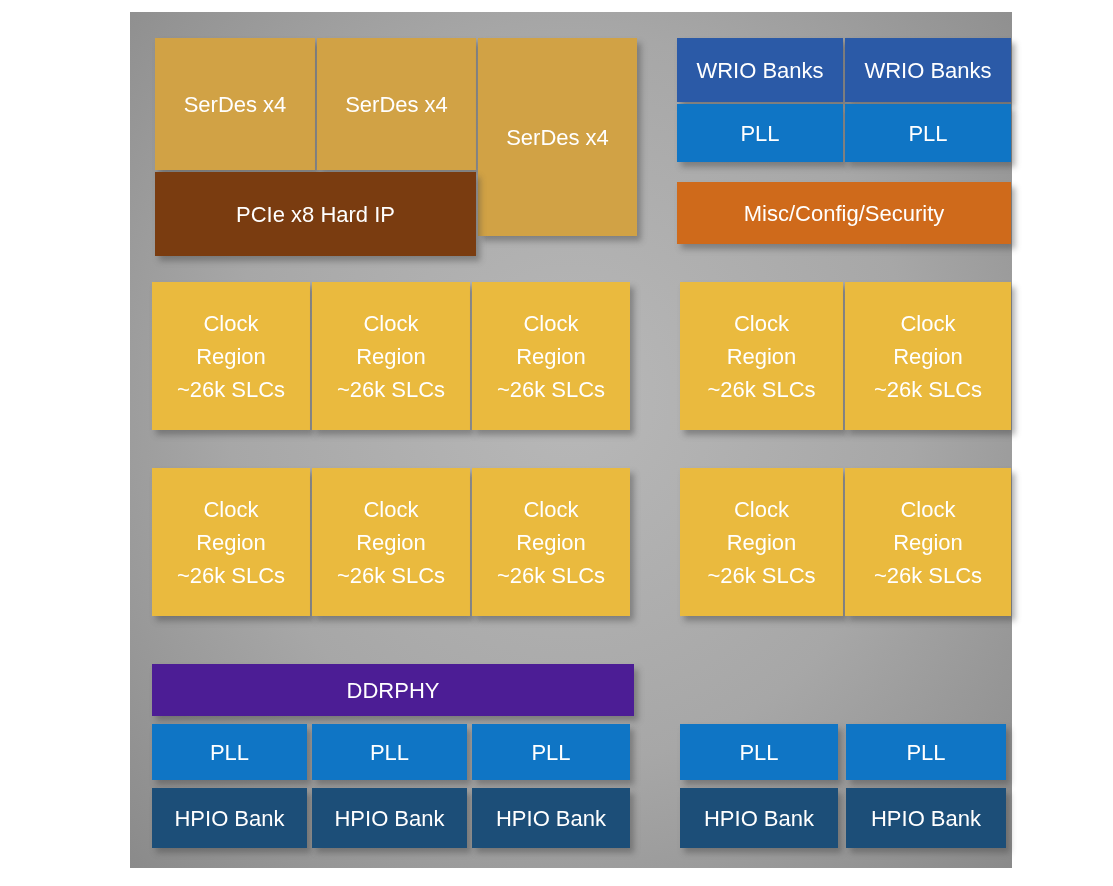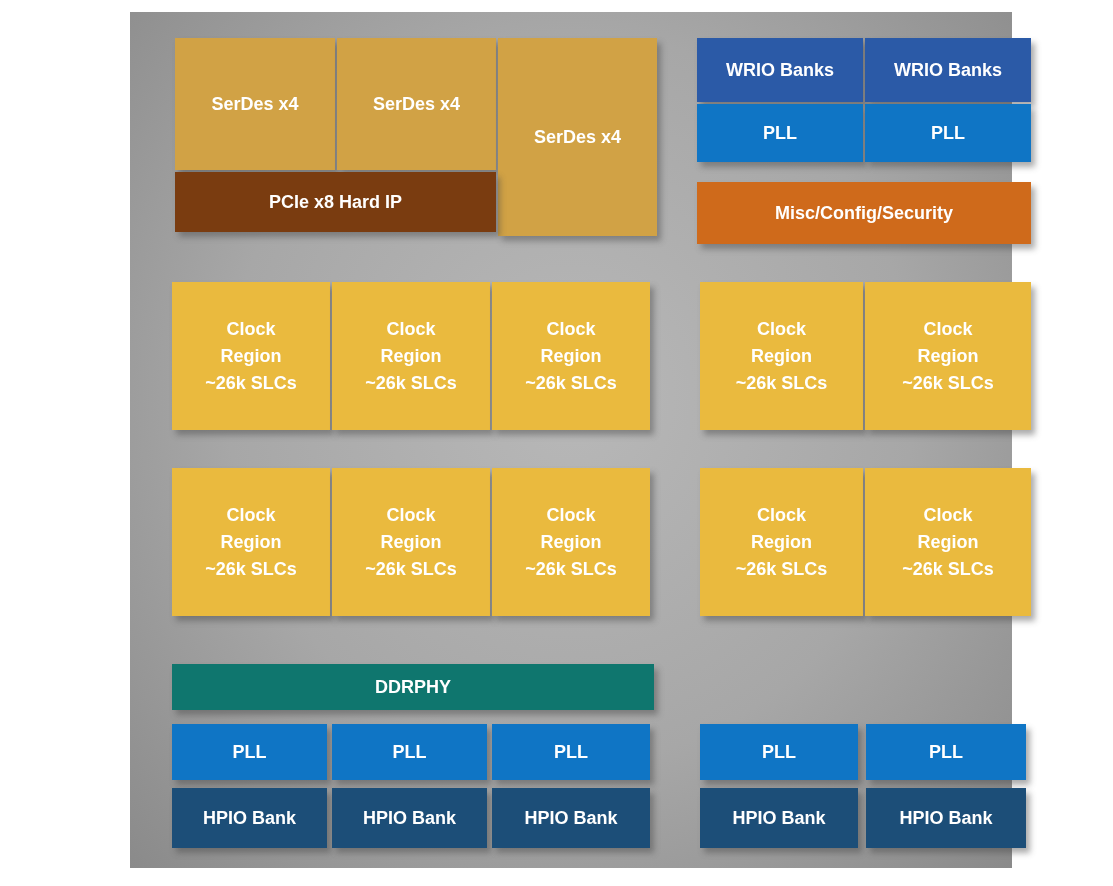--- a/index.html
+++ b/index.html
@@ -23,41 +23,40 @@
     height: 856px;
     background: radial-gradient(ellipse at 50% 45%, #b8b8b8 0%, #a7a7a7 55%, #8a8a8a 100%);
   }
   .block {
     position: absolute;
     display: flex;
     align-items: center;
     justify-content: center;
     text-align: center;
     color: #ffffff;
-    font-weight: 700;
-    font-size: 18px;
+    font-weight: 400;
+    font-size: 22px;
     line-height: 1.5;
     box-shadow: 4px 5px 6px rgba(70, 70, 70, 0.45);
     box-sizing: border-box;
-    margin-left: 20px;
   }
   .multiline {
     white-space: pre-line;
   }
 </style>
 </head>
 <body>
 
 <div class="canvas">
   <div class="die"></div>
 
   <div class="block" style="left: 155px; top: 38px; width: 160px; height: 132px; background: rgb(209, 162, 69);">SerDes x4</div>
   <div class="block" style="left: 317px; top: 38px; width: 159px; height: 132px; background: rgb(209, 162, 69);">SerDes x4</div>
   <div class="block" style="left: 478px; top: 38px; width: 159px; height: 198px; background: rgb(209, 162, 69);">SerDes x4</div>
-  <div class="block" style="left: 155px; top: 172px; width: 321px; height: 60px; background: rgb(122, 60, 16);">PCIe x8 Hard IP</div>
+  <div class="block" style="left: 155px; top: 172px; width: 321px; height: 84px; background: rgb(122, 60, 16);">PCIe x8 Hard IP</div>
 
   <div class="block" style="left: 677px; top: 38px; width: 166px; height: 64px; background: rgb(43, 90, 167);">WRIO Banks</div>
   <div class="block" style="left: 845px; top: 38px; width: 166px; height: 64px; background: rgb(43, 90, 167);">WRIO Banks</div>
   <div class="block" style="left: 677px; top: 104px; width: 166px; height: 58px; background: rgb(15, 117, 197);">PLL</div>
   <div class="block" style="left: 845px; top: 104px; width: 166px; height: 58px; background: rgb(15, 117, 197);">PLL</div>
   <div class="block" style="left: 677px; top: 182px; width: 334px; height: 62px; background: rgb(207, 106, 27);">Misc/Config/Security</div>
 
   <div class="block multiline" style="left: 152px; top: 282px; width: 158px; height: 148px; background: rgb(234, 186, 62);">Clock
 Region
 ~26k SLCs</div>
@@ -85,21 +84,21 @@
 Region
 ~26k SLCs</div>
 
   <div class="block multiline" style="left: 680px; top: 468px; width: 163px; height: 148px; background: rgb(234, 186, 62);">Clock
 Region
 ~26k SLCs</div>
   <div class="block multiline" style="left: 845px; top: 468px; width: 166px; height: 148px; background: rgb(234, 186, 62);">Clock
 Region
 ~26k SLCs</div>
 
-  <div class="block" style="left: 152px; top: 664px; width: 482px; height: 46px; background: #0f766e;">DDRPHY</div>
+  <div class="block" style="left: 152px; top: 664px; width: 482px; height: 52px; background: #4c1d95;">DDRPHY</div>
   <div class="block" style="left: 152px; top: 724px; width: 155px; height: 56px; background: rgb(15, 117, 197);">PLL</div>
   <div class="block" style="left: 312px; top: 724px; width: 155px; height: 56px; background: rgb(15, 117, 197);">PLL</div>
   <div class="block" style="left: 472px; top: 724px; width: 158px; height: 56px; background: rgb(15, 117, 197);">PLL</div>
   <div class="block" style="left: 152px; top: 788px; width: 155px; height: 60px; background: rgb(28, 78, 120);">HPIO Bank</div>
   <div class="block" style="left: 312px; top: 788px; width: 155px; height: 60px; background: rgb(28, 78, 120);">HPIO Bank</div>
   <div class="block" style="left: 472px; top: 788px; width: 158px; height: 60px; background: rgb(28, 78, 120);">HPIO Bank</div>
 
   <div class="block" style="left: 680px; top: 724px; width: 158px; height: 56px; background: rgb(15, 117, 197);">PLL</div>
   <div class="block" style="left: 846px; top: 724px; width: 160px; height: 56px; background: rgb(15, 117, 197);">PLL</div>
   <div class="block" style="left: 680px; top: 788px; width: 158px; height: 60px; background: rgb(28, 78, 120);">HPIO Bank</div>

